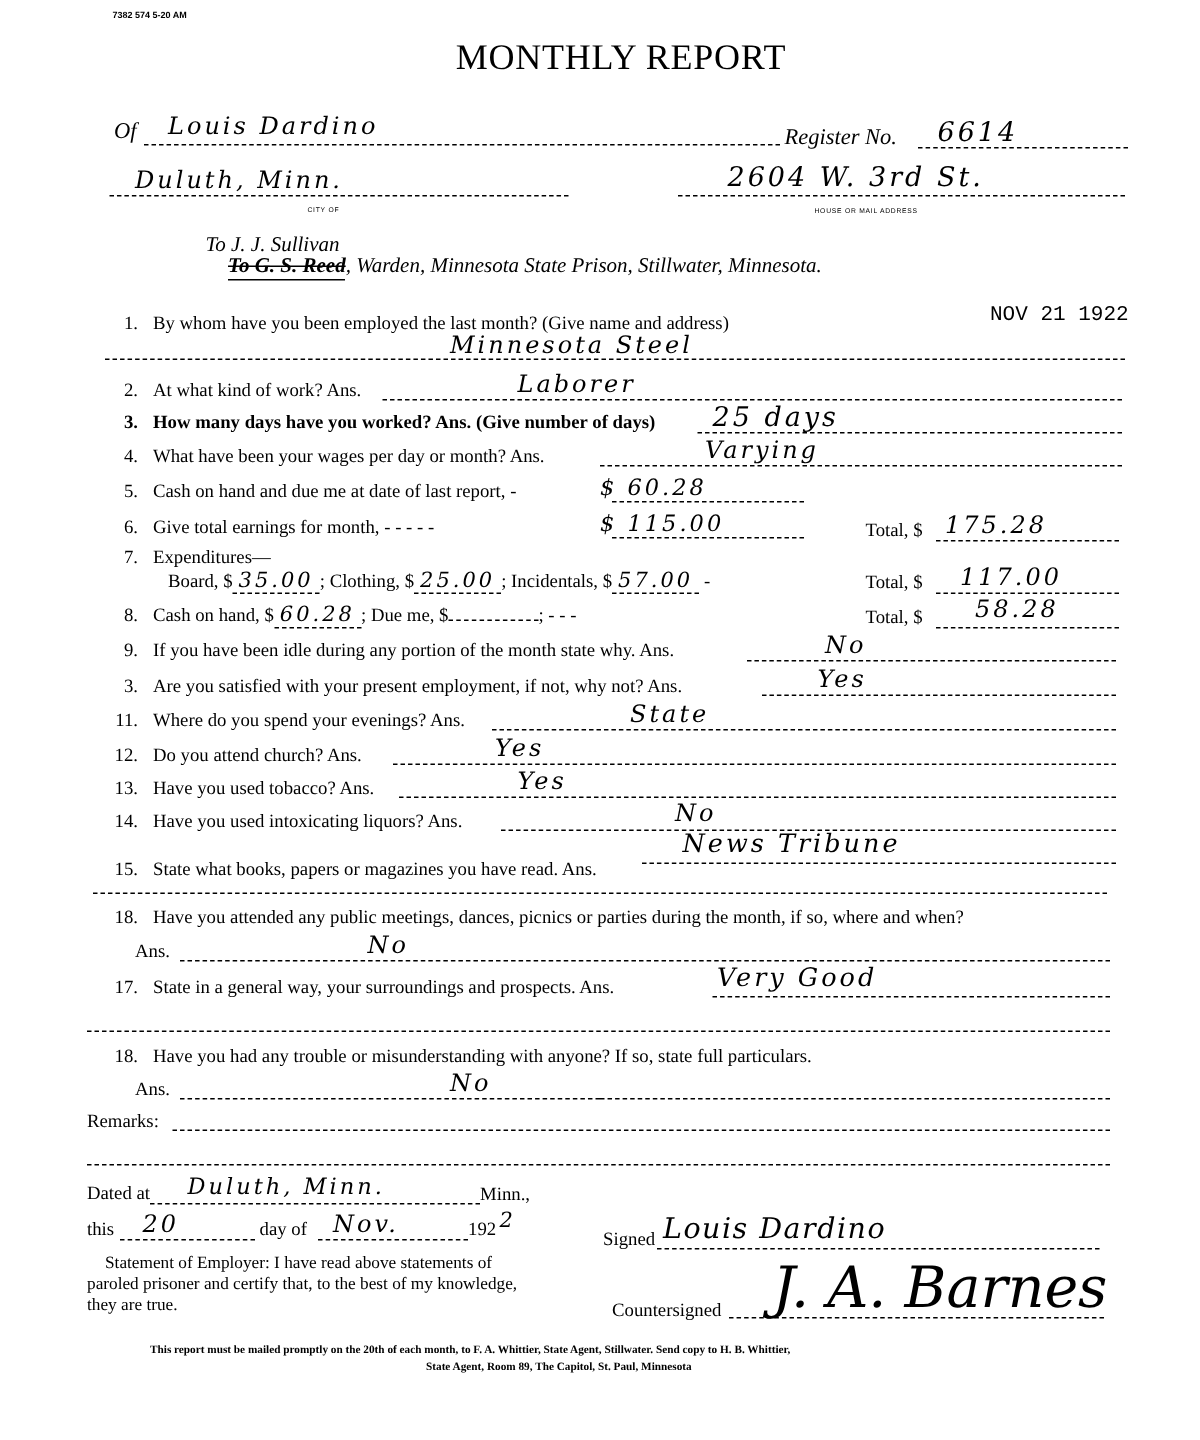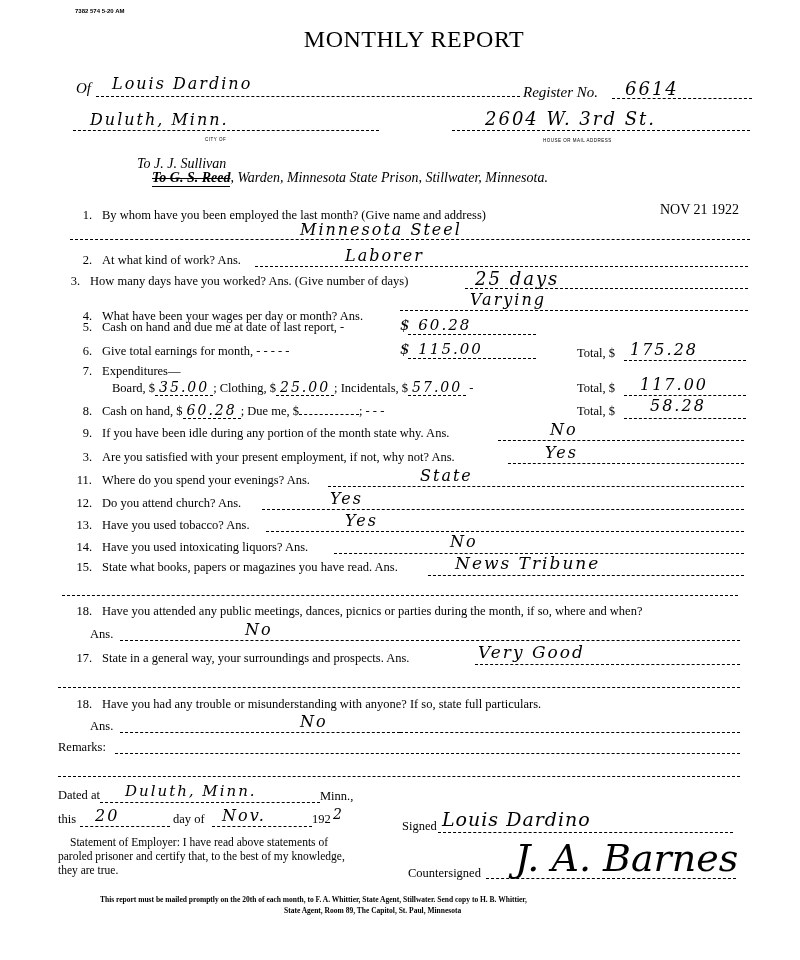--- a/index.html
+++ b/index.html
@@ -7,21 +7,21 @@
          font-family:"Liberation Serif","DejaVu Serif",serif; }
   .abs { position:absolute; white-space:nowrap; }
   .form-code { left:75px; top:8px; font-size:6px; font-weight:bold; font-family:"Liberation Sans",sans-serif; }
   .title { left:0; width:828px; text-align:center; top:26px; font-size:24px; letter-spacing:0.5px; }
   .ital { font-style:italic; }
   .q { font-size:12.5px; }
   .num { display:inline-block; width:24px; text-align:right; margin-right:10px; }
   .dash { position:absolute; border-bottom:1px dashed #000; height:0; }
   .hw { position:absolute; font-family:"DejaVu Serif",serif; font-style:italic; font-size:16px; white-space:nowrap; letter-spacing:2px; }
   .tiny { font-size:4.5px; font-family:"Liberation Sans",sans-serif; letter-spacing:0.5px; }
-  .stamp { font-family:Liberation Serif, serif; font-size:14px; }
+  .stamp { font-family:Liberation Mono, monospace; font-size:14px; }
   .foot { font-size:7.5px; font-weight:bold; }
   .strike { text-decoration:line-through; text-decoration-thickness:1px; }
   .underline { border-bottom:1px solid #000; padding-bottom:1px; }
   .sig { position:absolute; font-family:"DejaVu Serif",serif; font-style:italic; white-space:nowrap; }
 </style>
 </head>
 <body>
 
 <div class="abs form-code">7382 574 5-20 AM</div>
 <div class="abs title">MONTHLY REPORT</div>
@@ -49,25 +49,25 @@
 <div class="abs stamp" style="left:660px;top:202px;">NOV 21 1922</div>
 
 <div class="abs q" style="left:68px;top:208px;"><span class="num">1.</span><span>By whom have you been employed the last month?  (Give name and address)</span></div>
 <div class="dash" style="left:70px;top:239px;width:680px;"></div>
 <div class="hw" style="left:300px;top:220px;">Minnesota Steel</div>
 
 <div class="abs q" style="left:68px;top:253px;"><span class="num">2.</span><span>At what kind of work?  Ans.</span></div>
 <div class="dash" style="left:255px;top:266px;width:493px;"></div>
 <div class="hw" style="left:345px;top:246px;">Laborer</div>
 
-<div class="abs q" style="left:56px;top:274px;"><span class="num">3.</span><span>How many days have you worked?  Ans. (Give number of days)</span></div>
+<div class="abs q" style="left:68px;top:274px;font-weight:bold;"><span class="num">3.</span><span>How many days have you worked?  Ans. (Give number of days)</span></div>
 <div class="dash" style="left:465px;top:288px;width:283px;"></div>
 <div class="hw" style="left:475px;top:268px;font-size:18px;">25 days</div>
 
-<div class="abs q" style="left:68px;top:297px;margin-top:12px;"><span class="num">4.</span><span>What have been your wages per day or month?  Ans.</span></div>
+<div class="abs q" style="left:68px;top:297px;"><span class="num">4.</span><span>What have been your wages per day or month?  Ans.</span></div>
 <div class="dash" style="left:400px;top:310px;width:348px;"></div>
 <div class="hw" style="left:470px;top:290px;">Varying</div>
 
 <div class="abs q" style="left:68px;top:320px;"><span class="num">5.</span><span>Cash on hand and due me at date of last report,   -</span></div>
 <div class="dash" style="left:408px;top:334px;width:128px;"></div>
 <div class="hw" style="left:400px;top:316px;font-size:15px;">$ 60.28</div>
 
 <div class="abs q" style="left:68px;top:344px;"><span class="num">6.</span><span>Give total earnings for month,   -   -   -   -   -</span></div>
 <div class="dash" style="left:408px;top:358px;width:128px;"></div>
 <div class="hw" style="left:400px;top:340px;font-size:15px;">$ 115.00</div>
@@ -107,21 +107,21 @@
 <div class="hw" style="left:330px;top:489px;">Yes</div>
 
 <div class="abs q" style="left:68px;top:518px;"><span class="num">13.</span><span>Have you used tobacco?  Ans.</span></div>
 <div class="dash" style="left:266px;top:531px;width:478px;"></div>
 <div class="hw" style="left:345px;top:511px;">Yes</div>
 
 <div class="abs q" style="left:68px;top:540px;"><span class="num">14.</span><span>Have you used intoxicating liquors?  Ans.</span></div>
 <div class="dash" style="left:334px;top:553px;width:410px;"></div>
 <div class="hw" style="left:450px;top:532px;">No</div>
 
-<div class="abs q" style="left:68px;top:560px;"><span class="num">15.</span><span>State what books, papers or magazines you have read.  Ans.</span></div>
+<div class="abs q" style="left:68px;top:572px;"><span class="num">15.</span><span>State what books, papers or magazines you have read.  Ans.</span></div>
 <div class="dash" style="left:428px;top:575px;width:316px;"></div>
 <div class="hw" style="left:455px;top:553px;font-size:17px;">News Tribune</div>
 <div class="dash" style="left:62px;top:595px;width:676px;"></div>
 
 <div class="abs q" style="left:68px;top:604px;"><span class="num">18.</span><span>Have you attended any public meetings, dances, picnics or parties during the month, if so, where and when?</span></div>
 <div class="abs q" style="left:90px;top:627px;">Ans.</div>
 <div class="dash" style="left:120px;top:640px;width:620px;"></div>
 <div class="hw" style="left:245px;top:620px;">No</div>
 
 <div class="abs q" style="left:68px;top:651px;"><span class="num">17.</span><span>State in a general way, your surroundings and prospects.  Ans.</span></div>

